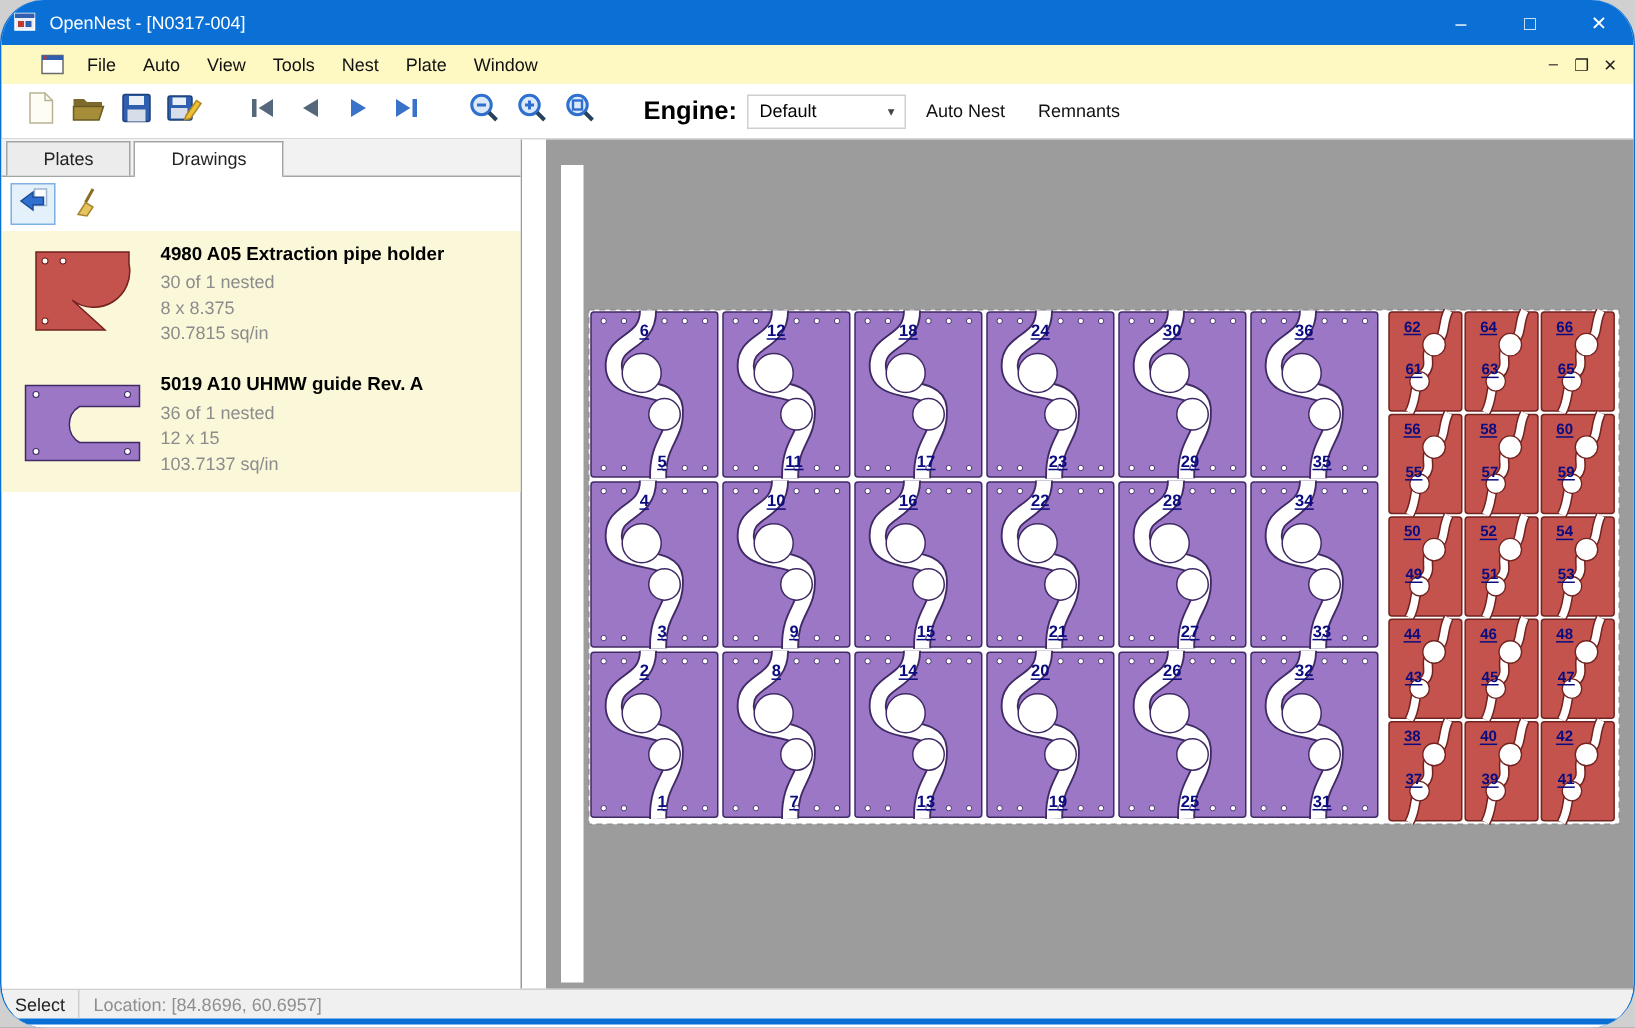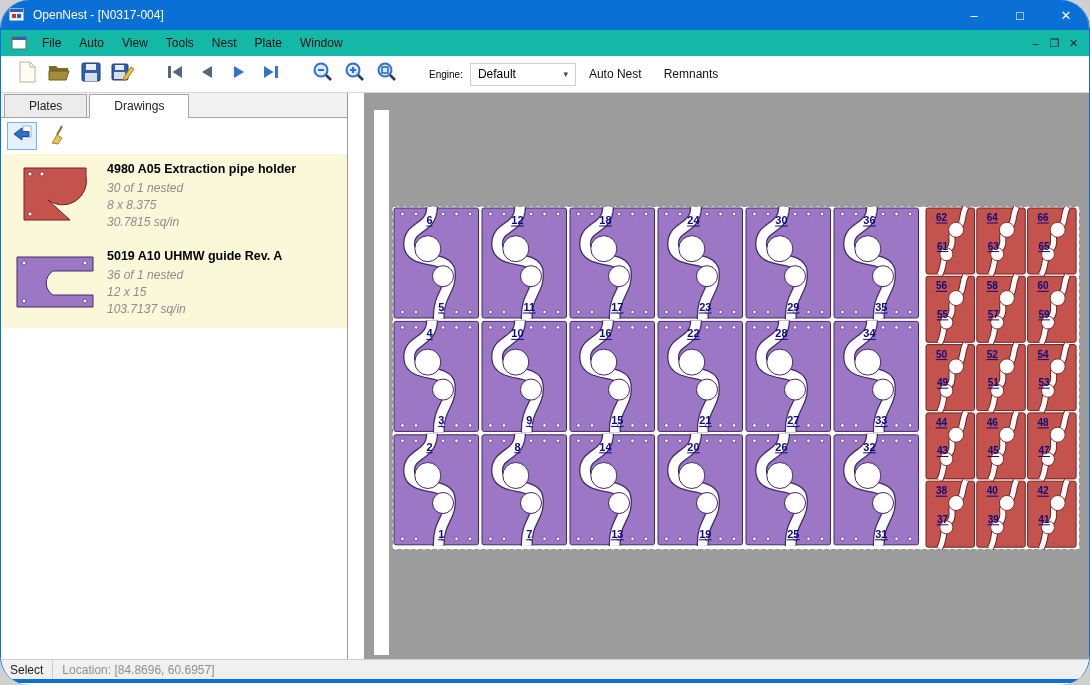--- a/index.html
+++ b/index.html
@@ -9,33 +9,33 @@
 
   
   .titlebar { height:30px; background:#0a70d6; color:#fff; display:flex; align-items:center; }
   .titlebar .app-ico { margin-left:8px; display:flex; }
   .titlebar .title { font-size:12px; margin-left:8px; }
   .win-controls { margin-left:auto; display:flex; height:100%; }
   .win-btn { width:46px; height:100%; display:flex; align-items:center; justify-content:center;
              font-size:13px; color:#fff; cursor:default; }
 
   
-  .menubar { height:26px; background:#14b8a6; display:flex; align-items:center; padding-left:6px; }
+  .menubar { height:26px; background:#fef9c3; display:flex; align-items:center; padding-left:22px; }
   .mdi-ico { margin:0 6px 0 4px; display:flex; }
   .menu-item { font-size:12px; color:#111; padding:5px 9px; }
   .mdi-controls { margin-left:auto; display:flex; align-items:center; padding-right:6px; }
   .mdi-btn { width:19px; height:18px; font-size:11px; color:#222; display:flex;
              align-items:center; justify-content:center; }
 
   
   .toolbar { height:37px; background:#fff; border-bottom:1px solid #d7d7d7;
              display:flex; align-items:center; padding-left:10px; }
   .tb-btn { width:32px; height:30px; display:flex; align-items:center; justify-content:center; }
   .tb-gap { width:20px; }
-  .engine-label { font-size:10px; font-weight:normal; margin:0 7px 0 26px; }
+  .engine-label { font-size:17px; font-weight:bold; margin:0 7px 0 26px; }
   .combo { width:106px; height:23px; border:1px solid #cfcfcf; background:#fff; font-size:12px;
            display:flex; align-items:center; padding:0 7px; }
   .combo .arr { margin-left:auto; font-size:9px; color:#444; }
   .tb-text-btn { font-size:12px; color:#111; padding:5px 9px; margin-left:4px; }
 
   
   .main { height:566px; display:flex;gap:16px; }
 
   
   .sidebar { width:347px; background:#fff; border-right:1px solid #9a9a9a; display:flex; flex-direction:column; }
@@ -46,21 +46,21 @@
   .tab.active { background:#fff; margin-bottom:-1px; padding-bottom:5px; }
   .panel-toolbar { height:36px; display:flex; align-items:center; padding:2px 6px; gap:8px; background:#fff; }
   .pt-btn { width:30px; height:28px; display:flex; align-items:center; justify-content:center;
             border:1px solid transparent; }
   .pt-btn.selected { border:1px solid #7fb2e0; background:#e4f1fb; }
   .drawing-list { background:#fbf8da; }
   .drawing-item { display:flex; padding:8px 4px 10px 4px; }
   .thumb-box { width:102px; display:flex; justify-content:center; align-items:flex-start; padding-top:4px; }
   .d-text { font-size:12px; }
   .d-name { font-size:12.5px; font-weight:bold; color:#000; margin-bottom:4px; }
-  .d-meta { color:#8c8c8c; line-height:17px;font-style:italic; }
+  .d-meta { color:#8c8c8c; line-height:17px; }
 
   
   .canvas { flex:1; background:#9c9c9c; position:relative; }
   .canvas-strip { position:absolute; left:10px; top:17px; bottom:4px; width:15px; background:#fff; }
   .plate-wrap { position:absolute; left:28px; top:113px; width:688px; height:344px; }
 
   
   .statusbar { height:20px; background:#f0f0f0; border-top:1px solid #cfcfcf;
                display:flex; align-items:center; font-size:12px; color:#222; }
   .sb-cell { padding:0 9px; height:100%; display:flex; align-items:center; white-space:nowrap; }

